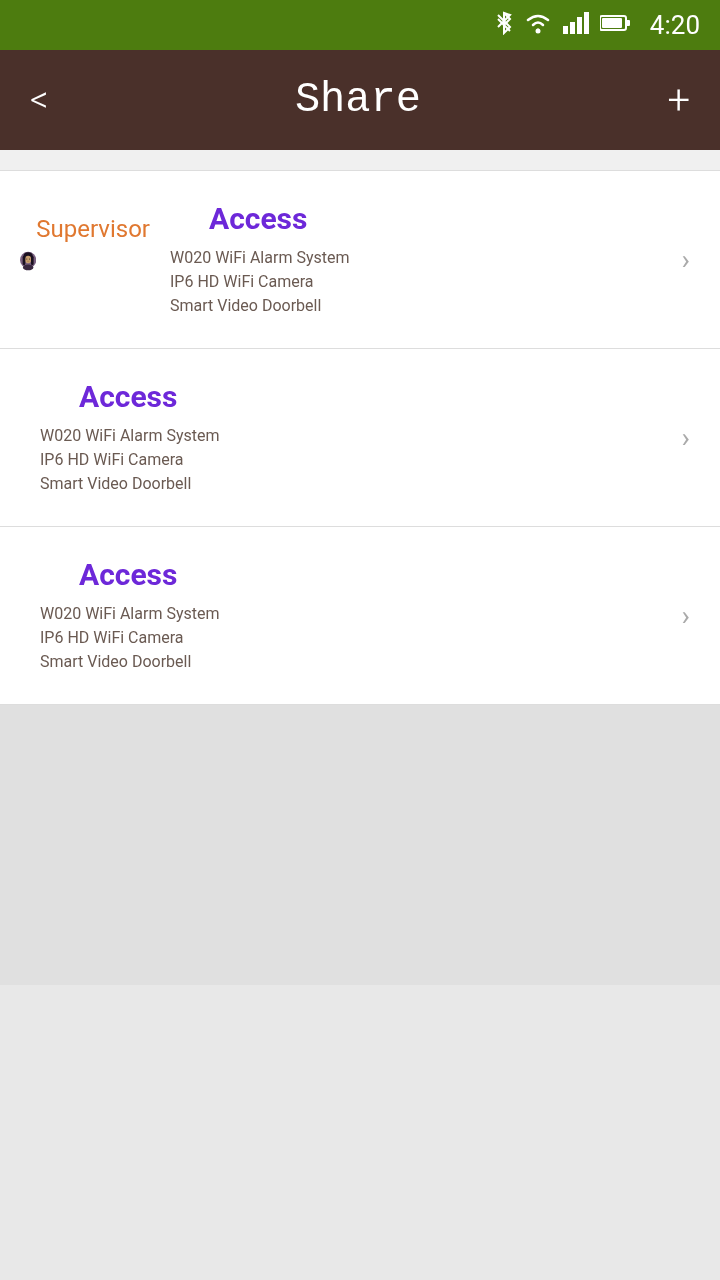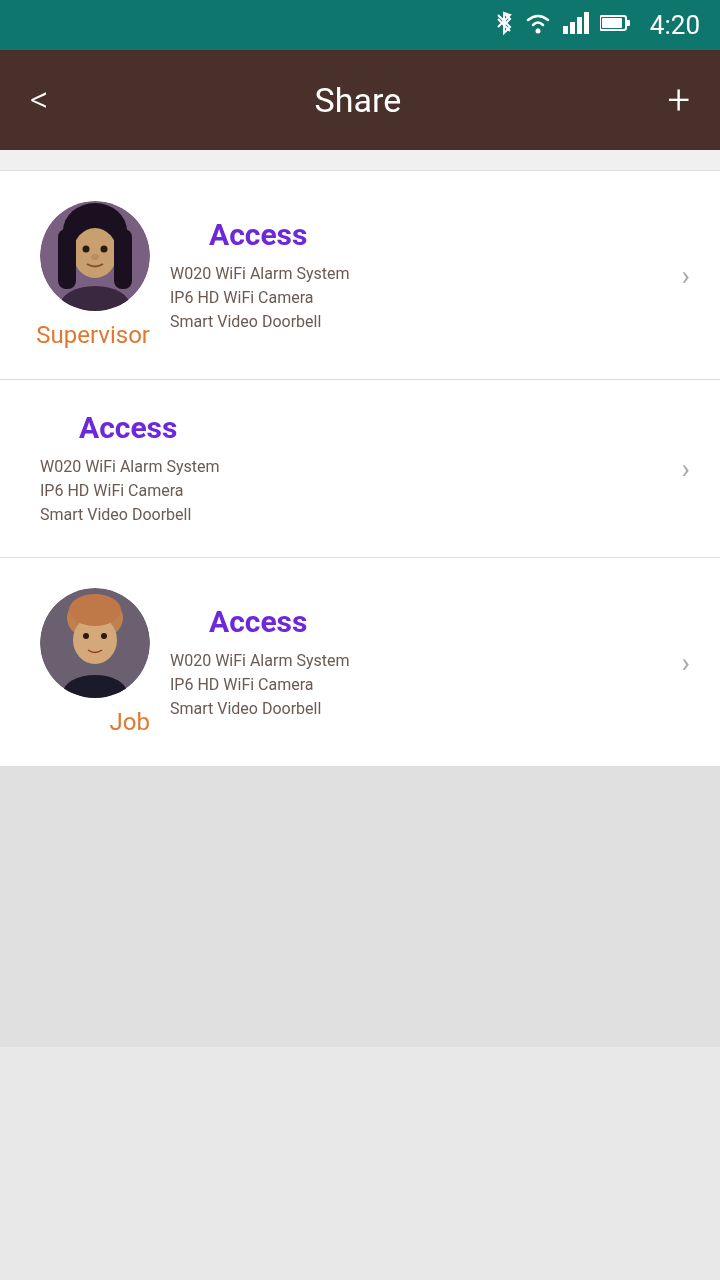--- a/index.html
+++ b/index.html
@@ -13,21 +13,21 @@
       height: 1280px;
       font-family: 'Roboto', Arial, sans-serif;
       background: #e8e8e8;
       overflow: hidden;
     }
 
     
     .status-bar {
       width: 720px;
       height: 50px;
-      background: #0f766e;
+      background: #4d7c0f;
       display: flex;
       align-items: center;
       justify-content: flex-end;
       padding: 0 20px;
       gap: 12px;
     }
 
     .status-bar .icons {
       display: flex;
       align-items: center;
@@ -59,22 +59,23 @@
 
     .header-back {
       color: white;
       font-size: 36px;
       cursor: pointer;
       font-weight: 300;
     }
 
     .header-title {
       color: white;
-      font-size: 34px;
+      font-size: 42px;
       font-weight: 400;
+      font-family: Liberation Mono, monospace;
     }
 
     .header-add {
       color: white;
       font-size: 40px;
       cursor: pointer;
       font-weight: 300;
     }
 
     
@@ -99,22 +100,21 @@
       cursor: pointer;
       position: relative;
     }
 
     .user-row:first-child {
       border-top: 1px solid #ddd;
     }
 
     .avatar-container {
       display: flex;
-      flex-direction: column;
-      align-items: flex-end;
+      align-items: flex-start;
       width: 130px;
       flex-shrink: 0;
     }
 
     .avatar {
       width: 110px;
       height: 110px;
       border-radius: 55px;
       overflow: hidden;
       display: flex;
@@ -256,42 +256,20 @@
       <div class="user-info">
         <div class="access-title">Access</div>
         <div class="device-item">W020 WiFi Alarm System</div>
         <div class="device-item">IP6 HD WiFi Camera</div>
         <div class="device-item">Smart Video Doorbell</div>
       </div>
       <span class="chevron">›</span>
     </div>
 
     <div class="user-row">
-      <div class="avatar-container">
-        <div class="avatar">
-          <svg width="110" height="110" viewBox="0 0 110 110">
-
-            <circle cx="55" cy="55" r="55" fill="#6a6070"></circle>
-
-            <ellipse cx="55" cy="30" rx="28" ry="22" fill="#c08050"></ellipse>
-
-            <ellipse cx="55" cy="52" rx="22" ry="24" fill="#d4a878"></ellipse>
-
-            <ellipse cx="55" cy="22" rx="26" ry="16" fill="#c07848"></ellipse>
-
-            <ellipse cx="55" cy="105" rx="32" ry="18" fill="#1a1a2a"></ellipse>
-
-            <circle cx="46" cy="48" r="3" fill="#2a1a10"></circle>
-            <circle cx="64" cy="48" r="3" fill="#2a1a10"></circle>
-
-            <path d="M 48 62 Q 55 67 62 62" stroke="#8a4020" stroke-width="1.5" fill="none"></path>
-          </svg>
-        </div>
-        <span class="user-label" style="color: #e07830;">Job</span>
-      </div>
       <div class="user-info">
         <div class="access-title">Access</div>
         <div class="device-item">W020 WiFi Alarm System</div>
         <div class="device-item">IP6 HD WiFi Camera</div>
         <div class="device-item">Smart Video Doorbell</div>
       </div>
       <span class="chevron">›</span>
     </div>
 
   </div>

